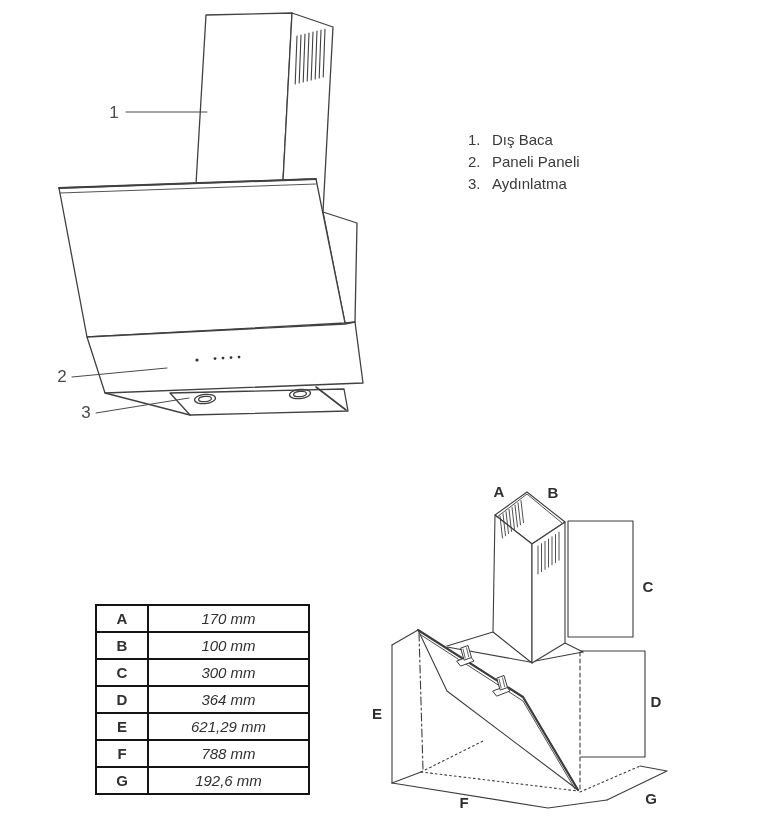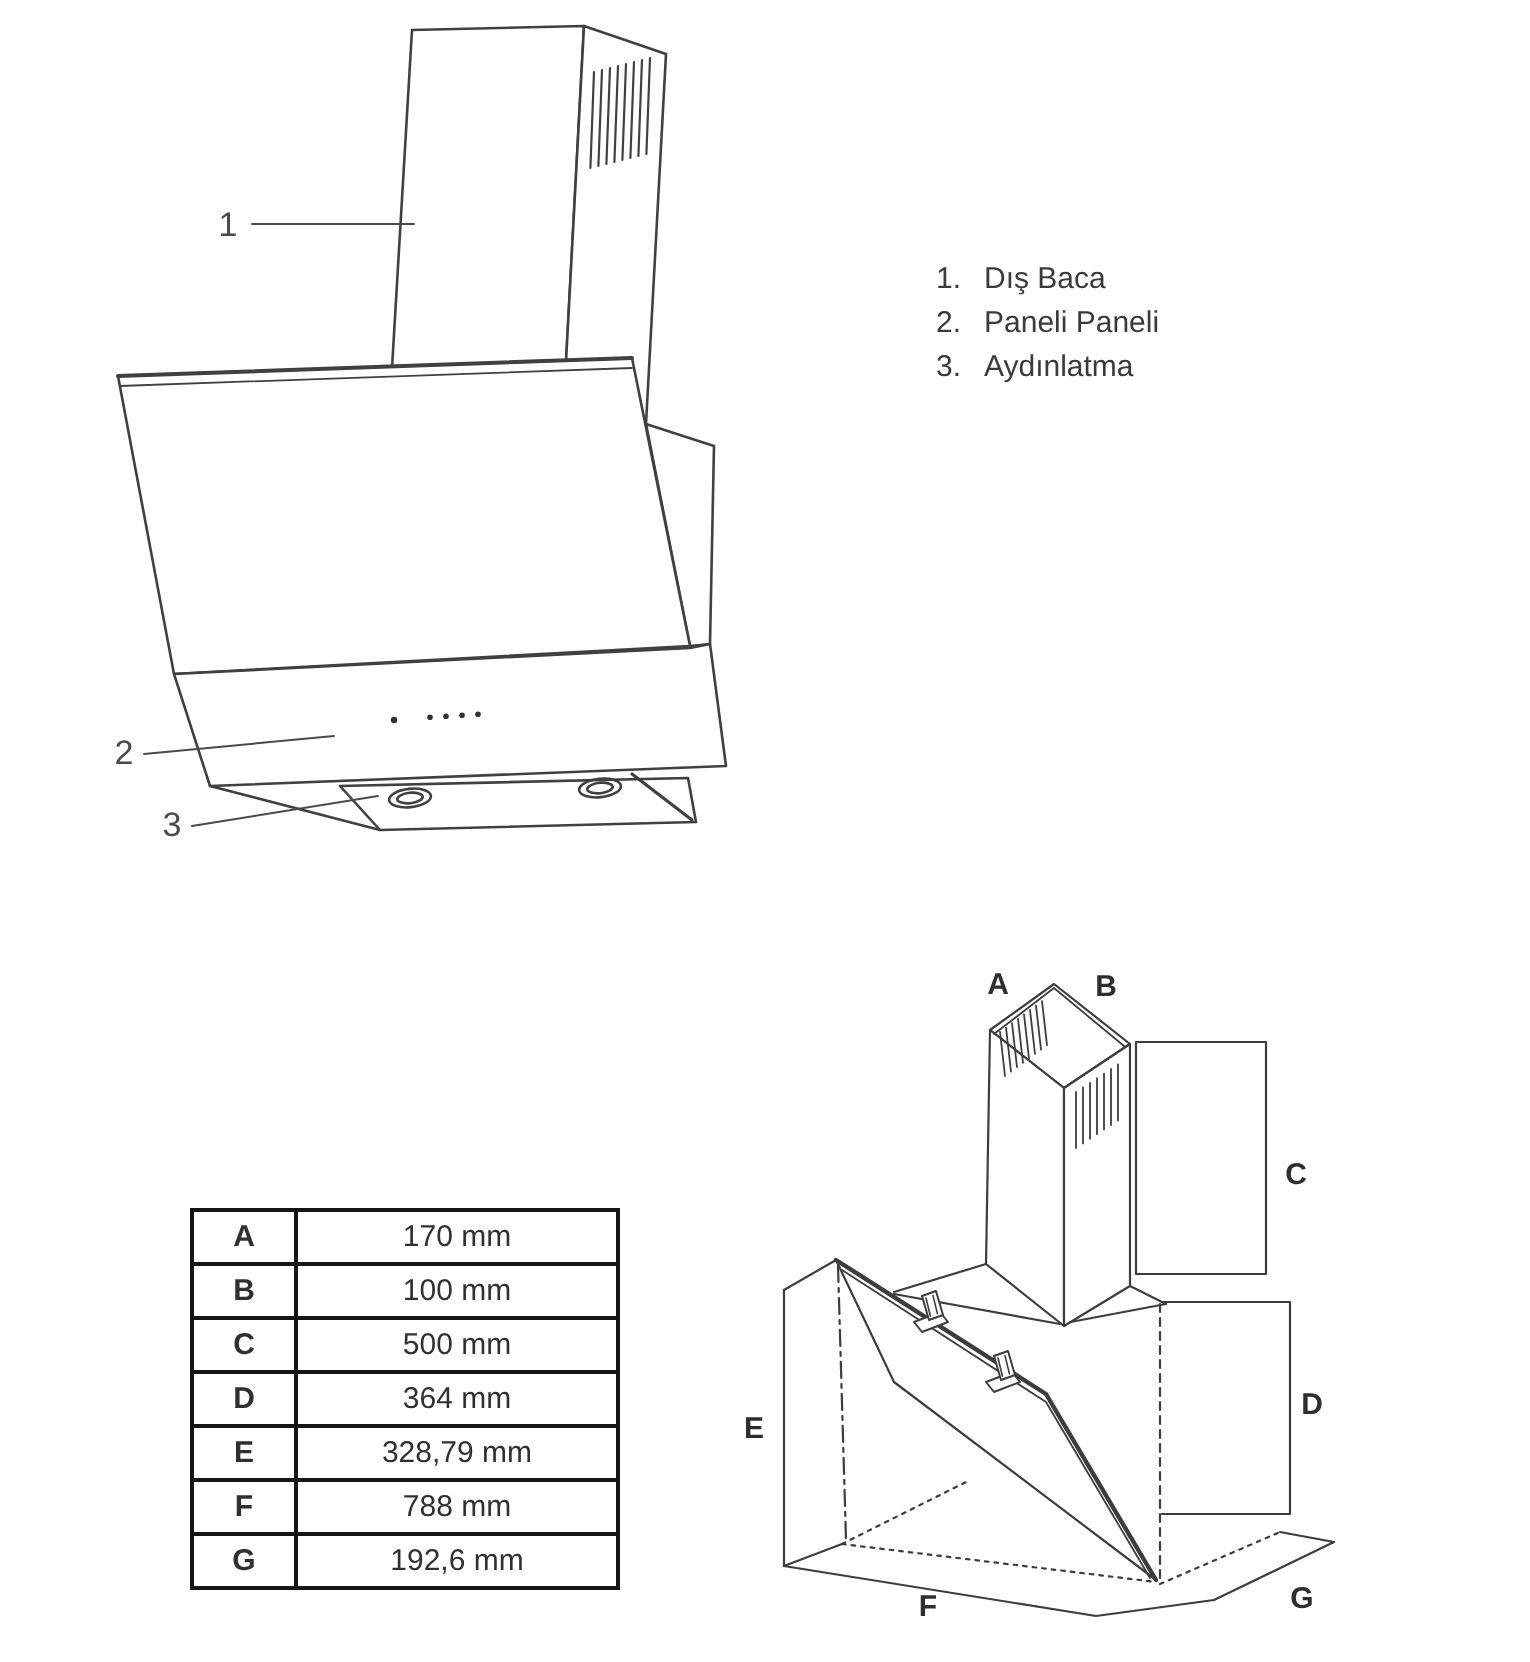--- a/index.html
+++ b/index.html
@@ -11,21 +11,21 @@
   .callout-num{font-size:17px;fill:#4a4a4a;}
   
   #legend{position:absolute;left:468px;top:129px;color:#3a3a3a;font-size:15px;}
   .legend-row{display:flex;height:22px;line-height:22px;}
   .legend-num{width:24px;}
   
   #dim-table{position:absolute;left:95px;top:604px;border-collapse:collapse;}
   #dim-table td{border:2px solid #141414;height:25px;padding:0;text-align:center;
                 color:#303030;font-size:15px;}
   #dim-table td.k{width:50px;font-weight:bold;}
-  #dim-table td.v{width:159px;}
+  #dim-table td.v{width:159px;font-style:italic;}
 </style>
 </head>
 <body>
 
 <div id="page">
 
   <svg width="765" height="831" viewBox="0 0 765 831">
 
     <g stroke="#404040" stroke-width="1.3" fill="none" stroke-linejoin="round" stroke-linecap="round">
 
@@ -170,29 +170,29 @@
       <tr>
         <td class="k">A</td>
         <td class="v">170 mm</td>
       </tr>
       <tr>
         <td class="k">B</td>
         <td class="v">100 mm</td>
       </tr>
       <tr>
         <td class="k">C</td>
-        <td class="v">500 mm</td>
+        <td class="v">300 mm</td>
       </tr>
       <tr>
         <td class="k">D</td>
         <td class="v">364 mm</td>
       </tr>
       <tr>
         <td class="k">E</td>
-        <td class="v">328,79 mm</td>
+        <td class="v">621,29 mm</td>
       </tr>
       <tr>
         <td class="k">F</td>
         <td class="v">788 mm</td>
       </tr>
       <tr>
         <td class="k">G</td>
         <td class="v">192,6 mm</td>
       </tr>
     </tbody>

